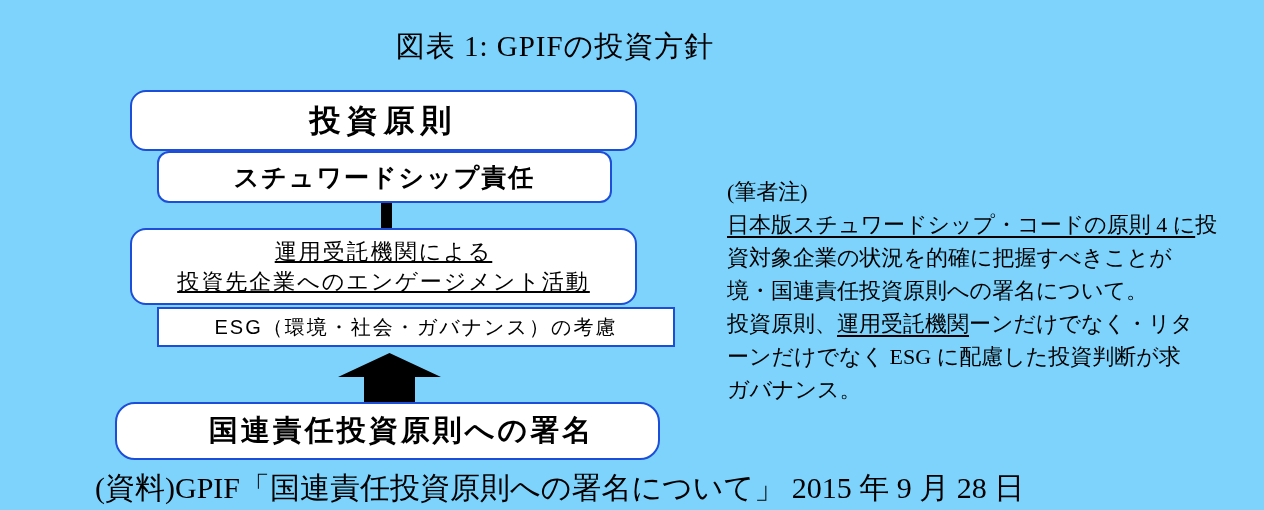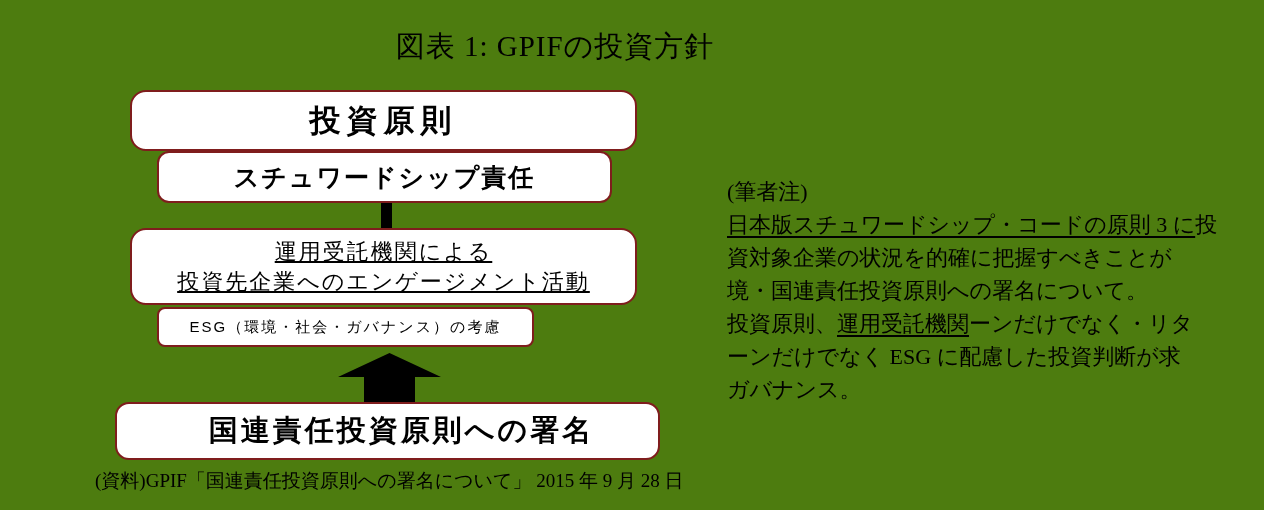--- a/index.html
+++ b/index.html
@@ -1,51 +1,51 @@
 <!DOCTYPE html>
 <html><head>
 <meta charset="utf-8">
 <style>
   html, body { margin: 0; padding: 0; background: #ffffff; }
   .page {
     position: relative;
     width: 1264px;
     height: 510px;
-    background: #4d7c0f;
+    background: #7dd3fc;
     color: #000000;
     font-family: "Liberation Serif", "DejaVu Serif", serif;
     overflow: hidden;
   }
   .title {
     position: absolute;
     left: 0; top: 27px;
     width: 1110px;
     text-align: center;
     font-size: 29px;
     letter-spacing: 1px;
     font-family: "Liberation Serif", "DejaVu Serif", serif;
   }
   .box {
     position: absolute;
     background: #ffffff;
-    border: 2px solid #7f1d1d;
+    border: 2px solid #1d4ed8;
     box-sizing: border-box;
     display: flex;
     flex-direction: column;
     align-items: center;
     justify-content: center;
     text-align: center;
     font-family: "Liberation Sans", "DejaVu Sans", sans-serif;
     z-index: 2;
   }
   .b1 { left: 130px; top: 90px;  width: 507px; height: 61px; border-radius: 16px; font-size: 31px; font-weight: bold; letter-spacing: 6px; }
   .b2 { left: 157px; top: 151px; width: 455px; height: 52px; border-radius: 12px; font-size: 25px; font-weight: bold; letter-spacing: 2px; }
   .b3 { left: 130px; top: 228px; width: 507px; height: 77px; border-radius: 16px; font-size: 22px; line-height: 30px; letter-spacing: 2px; text-decoration: underline; }
-  .b4 { left: 157px; top: 307px; width: 377px; height: 40px; border-radius: 8px; font-size: 15px; letter-spacing: 2px; }
-  .b5 { left: 115px; top: 402px; width: 545px; height: 58px; border-radius: 14px; font-size: 29px; font-weight: bold; letter-spacing: 3px; padding-left: 28px; }
+  .b4 { left: 157px; top: 307px; width: 518px; height: 40px; border-radius: 0; font-size: 20px; letter-spacing: 2px; }
+  .b5 { left: 115px; top: 402px; width: 545px; height: 58px; border-radius: 20px; font-size: 29px; font-weight: bold; letter-spacing: 3px; padding-left: 28px; }
   .connector {
     position: absolute;
     left: 381px; top: 198px;
     width: 11px; height: 34px;
     background: #000000;
     z-index: 1;
   }
   .arrow {
     position: absolute;
     left: 338px; top: 353px;
@@ -63,21 +63,21 @@
     line-height: 33px;
     white-space: nowrap;
   }
   .u {
     text-decoration: underline;
     text-underline-offset: 4px;
   }
   .source {
     position: absolute;
     left: 95px; top: 468px;
-    font-size: 19px;
+    font-size: 30px;
     white-space: nowrap;
     font-family: "Liberation Serif", "DejaVu Serif", serif;
   }
 </style>
 </head>
 <body>
 
 <div class="page">
 
   <div class="title">図表 1: GPIFの投資方針</div>
@@ -104,21 +104,21 @@
   <svg class="arrow" width="103" height="49" viewBox="0 0 103 49" aria-hidden="true">
     <polygon points="51.5,0 103,24 77,24 77,49 26,49 26,24 0,24" fill="#000000"></polygon>
   </svg>
 
   <div class="box b5">
     <span>国連責任投資原則への署名</span>
   </div>
 
   <div class="note">
     <div class="note-line">(筆者注)</div>
-    <div class="note-line"><span class="u">日本版スチュワードシップ・コードの原則 3 に</span><span>投</span></div>
+    <div class="note-line"><span class="u">日本版スチュワードシップ・コードの原則 4 に</span><span>投</span></div>
     <div class="note-line">資対象企業の状況を的確に把握すべきことが</div>
     <div class="note-line">境・国連責任投資原則への署名について。</div>
     <div class="note-line"><span>投資原則、</span><span class="u">運用受託機関</span><span>ーンだけでなく・リタ</span></div>
     <div class="note-line">ーンだけでなく ESG に配慮した投資判断が求</div>
     <div class="note-line">ガバナンス。</div>
   </div>
 
   <div class="source">(資料)GPIF「国連責任投資原則への署名について」 2015 年 9 月 28 日</div>
 
 </div>

